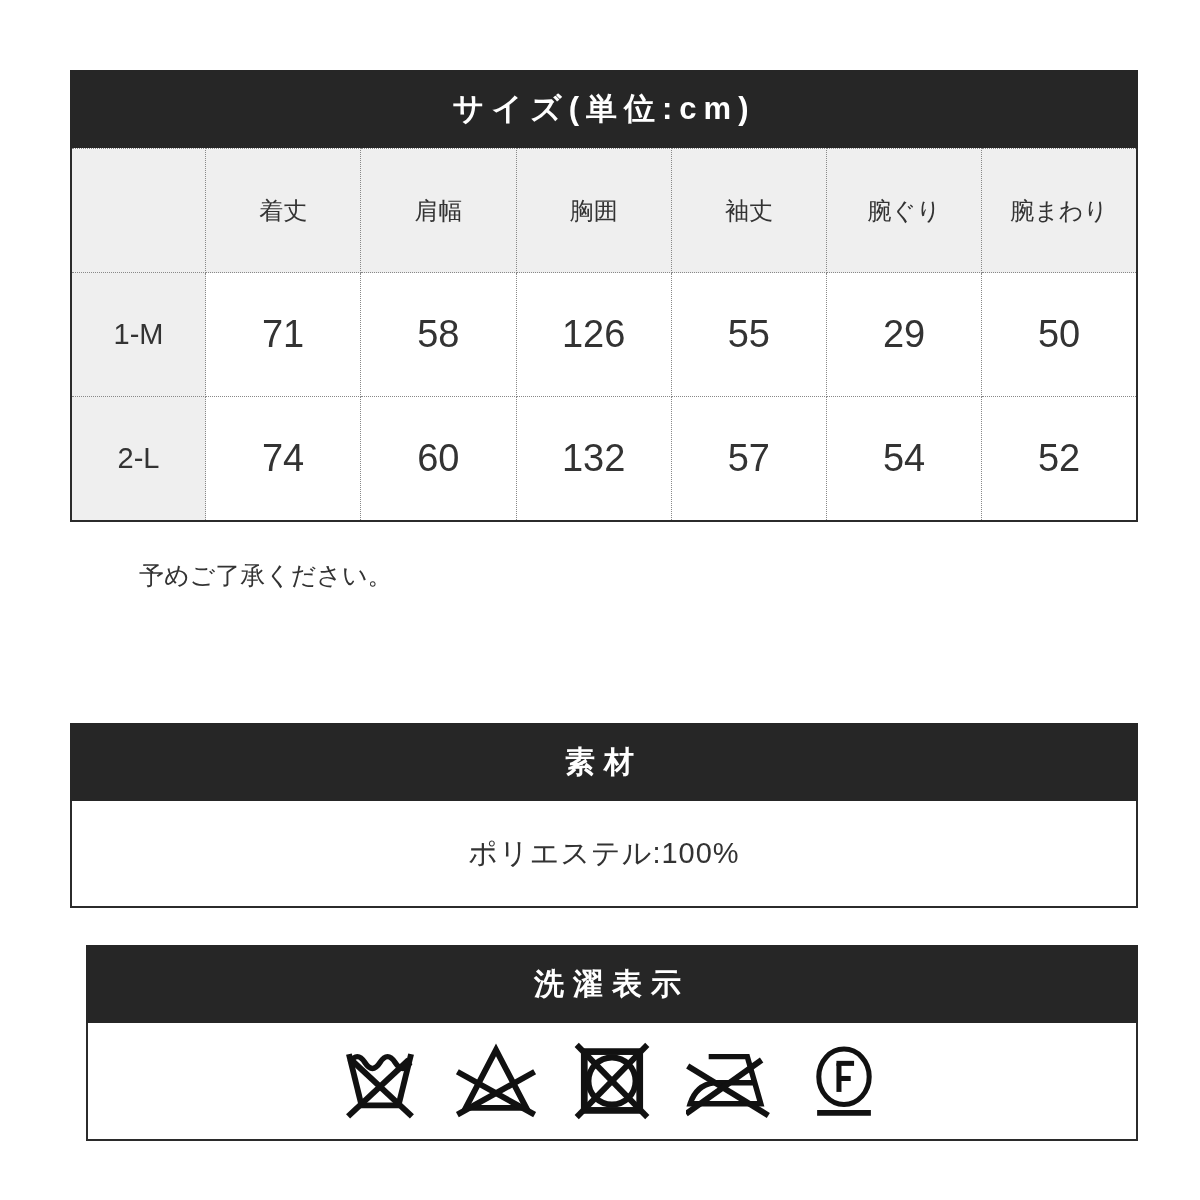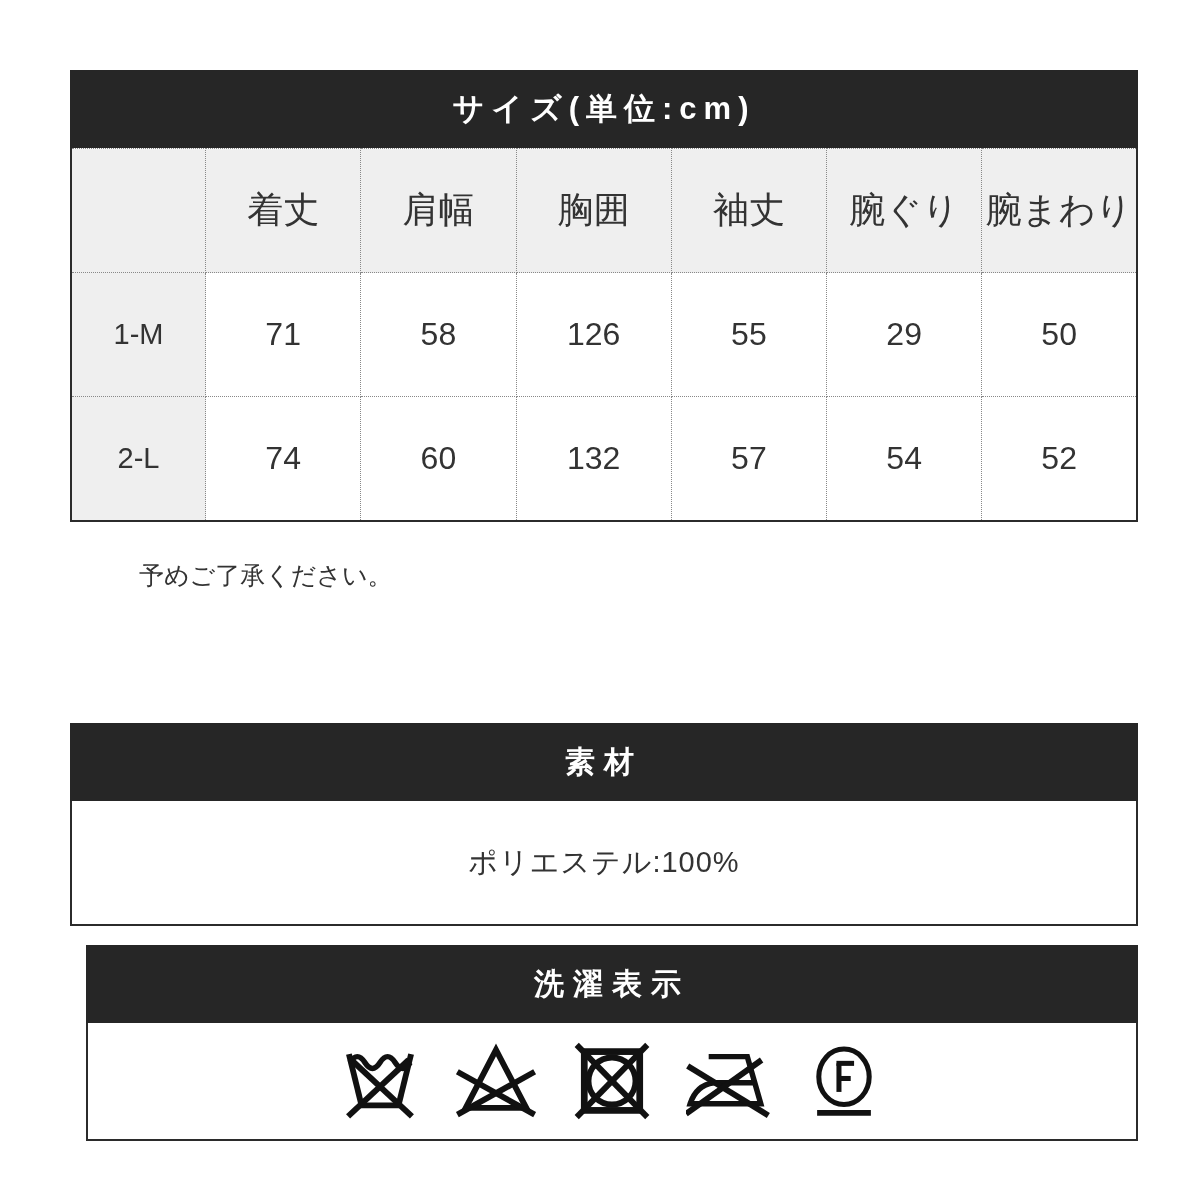--- a/index.html
+++ b/index.html
@@ -11,35 +11,35 @@
   .bar{background:#262626;color:#fff;height:78px;line-height:78px;text-align:center;
        font-weight:bold;font-size:31px;letter-spacing:7px;}
 
   
   #size-section{top:70px;}
   table.size{width:100%;border-collapse:collapse;table-layout:fixed;background:#fff;
              border:2px solid #2b2b2b;border-top:none;}
   table.size th,table.size td{border:1px dotted #888;text-align:center;vertical-align:middle;
              height:123px;padding:0;font-weight:normal;}
   table.size .corner{width:133px;}
-  table.size thead th{background:#efefef;font-size:36px;color:#333;}
+  table.size thead th{background:#efefef;font-size:24px;color:#333;}
   table.size tbody th{background:#efefef;font-size:29px;color:#333;}
-  table.size tbody td{font-size:32px;color:#333;background:#fff;}
+  table.size tbody td{font-size:38px;color:#333;background:#fff;}
 
   
   #notes{position:absolute;left:105px;top:553px;width:1000px;font-size:25px;
          line-height:45px;color:#333;}
   #notes .cont{padding-left:34px;}
 
   
   #material-section{top:723px;}
   #laundry-section{top:945px;padding-left:16px;}
   .section-body{border:2px solid #2b2b2b;border-top:none;background:#fff;
                 display:flex;align-items:center;justify-content:center;box-sizing:border-box;}
-  #material-body{height:125px;font-size:29px;letter-spacing:1px;color:#333;}
+  #material-body{height:107px;font-size:29px;letter-spacing:1px;color:#333;}
   #laundry-body{height:118px;gap:32px;}
   .bar.small{font-size:30px;letter-spacing:9px;}
 
   .care-icon{width:84px;height:78px;display:block;}
   .care-icon path,.care-icon rect,.care-icon circle,.care-icon ellipse,.care-icon line{
       stroke:#111;fill:none;}
 </style>
 </head>
 <body>
 

